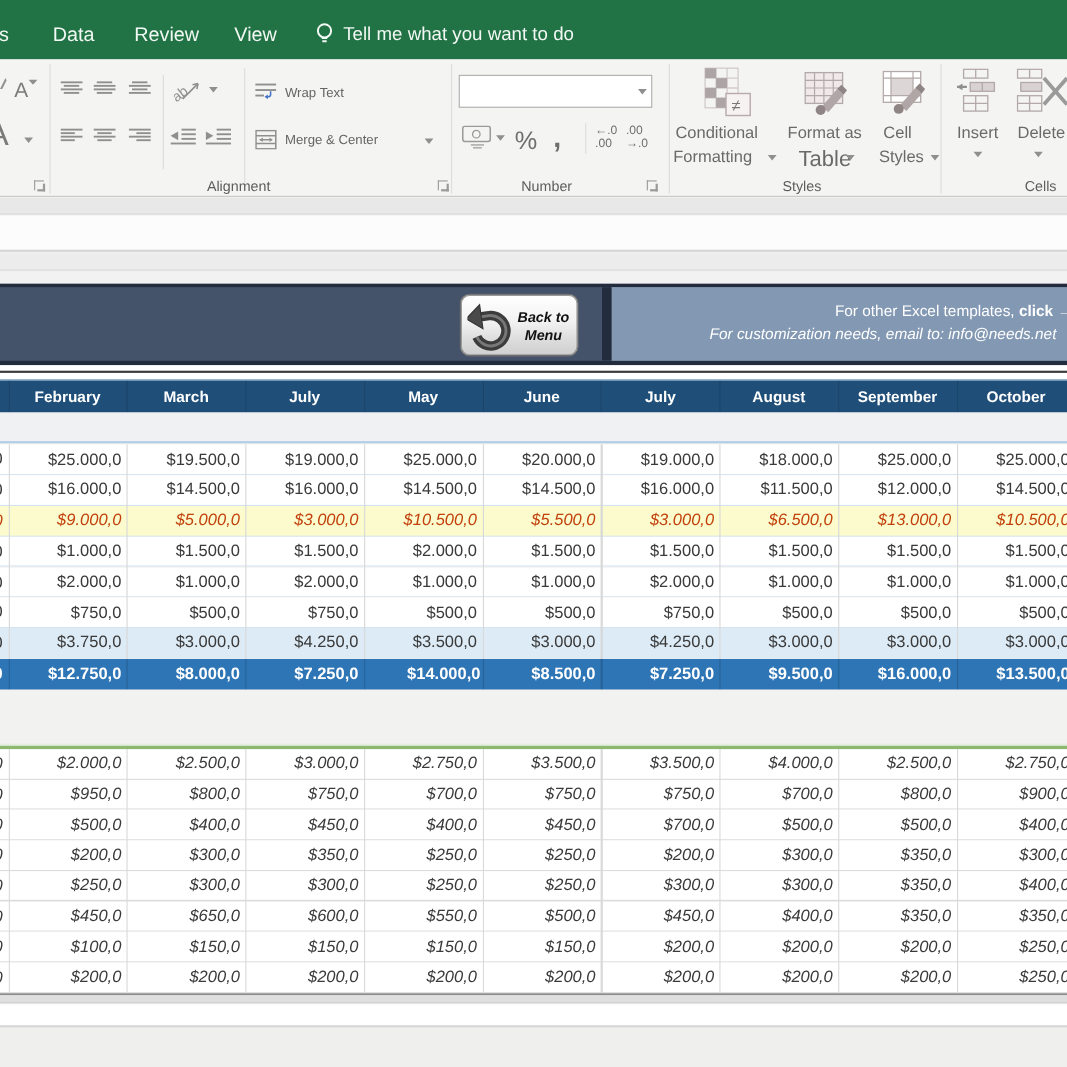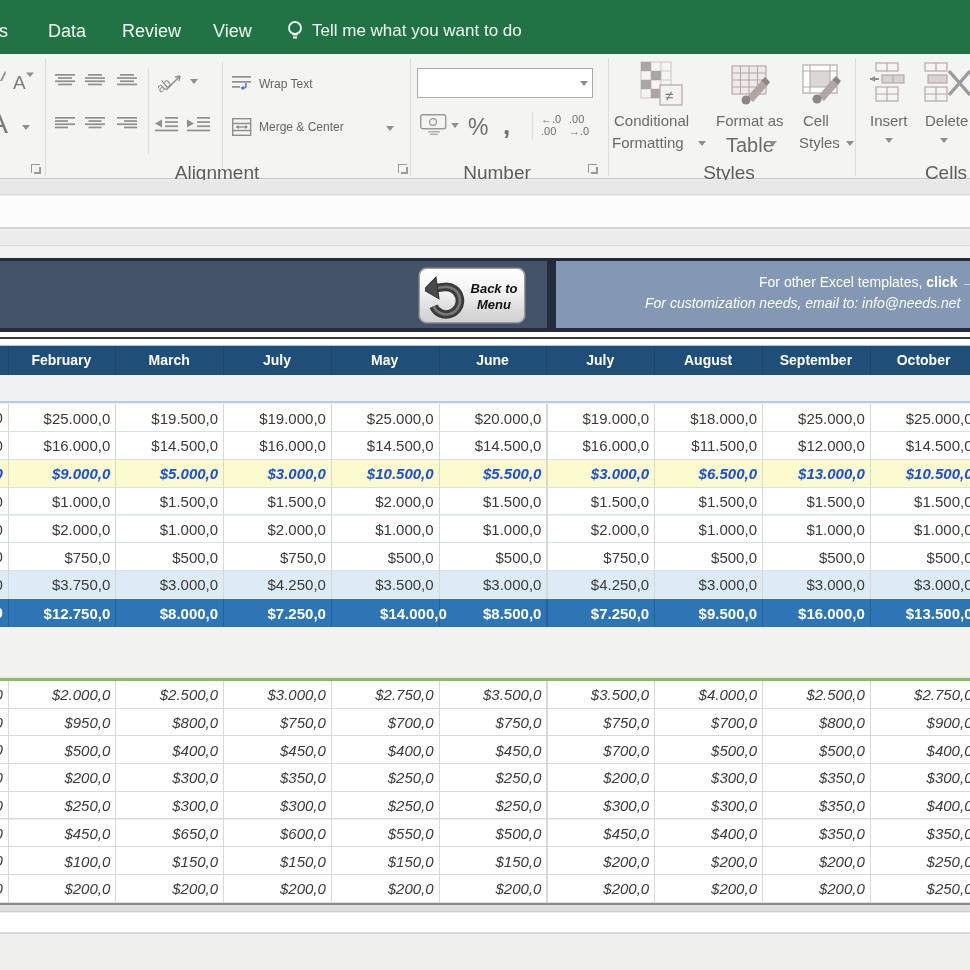--- a/index.html
+++ b/index.html
@@ -4,37 +4,37 @@
 *{margin:0;padding:0;box-sizing:border-box}
 html,body{width:970px;height:970px;overflow:hidden}
 body{font-family:"Liberation Sans",sans-serif;position:relative;background:#efefee}
 .abs{position:absolute}
 
 #titlebar{position:absolute;left:0;top:0;width:970px;height:54px;background:#21734b;background:#217346}
 .tab{position:absolute;top:0;height:54px;line-height:62px;color:#f2f8f3;font-size:18px}
 
 #ribbon{position:absolute;left:0;top:54px;width:970px;height:125px;background:#f4f4f3;border-bottom:1px solid #c6c6c6}
 .vsep{position:absolute;top:4px;height:118px;width:1px;background:#dddcdb}
-.glabel{position:absolute;top:108px;font-size:19px;color:#5d5d5d;width:200px;text-align:center}
+.glabel{position:absolute;top:108px;font-size:13px;color:#5d5d5d;width:200px;text-align:center}
 .rtext{position:absolute;font-size:12px;color:#656565;white-space:nowrap}
 .launch{position:absolute;width:9px;height:9px;border-left:1px solid #9a9a9a;border-top:1px solid #9a9a9a}
 .launch:after{content:"";position:absolute;right:-1px;bottom:-1px;width:5px;height:5px;border-right:2px solid #9a9a9a;border-bottom:2px solid #9a9a9a}
 .dda{position:absolute;width:0;height:0;border-left:4px solid transparent;border-right:4px solid transparent;border-top:5px solid #8f8f8f}
 
 
 #banner{position:absolute;left:0;top:258px;width:970px;height:74px;background:#44536a;border-top:3px solid #232c3c;border-bottom:4px solid #232c3c}
 #bpanel{position:absolute;left:547px;top:0;width:423px;height:67px;background:#8398b2;border-left:9px solid #232c3c}
 #btn{position:absolute;left:418px;top:6px;width:108px;height:57px;border-radius:9px;background:linear-gradient(180deg,#ffffff 0%,#f2f2f2 45%,#dcdcdc 75%,#cfcfcf 100%);box-shadow:inset 0 0 0 1px #9a9a9a, inset 0 2px 2px #fff;border:1px solid #6f6f6f}
 .btxt{font-style:italic;font-weight:bold;color:#111;font-size:13px;line-height:15.5px;position:absolute;left:44px;top:13px;text-align:center;width:62px}
 .ptxt{position:absolute;white-space:nowrap;color:#fff;font-size:14px}
 
 .row{position:absolute;left:0;width:970px}
 .c{position:absolute;width:107.8px;text-align:right;padding-right:5px;font-size:15px;color:#3a3a3a;top:50%;transform:translateY(-50%)}
 .sl{position:absolute;left:0;width:7.5px;height:100%;overflow:hidden;font-size:15px;color:#3a3a3a;text-indent:-5.5px;line-height:27.8px}
-.by{font-weight:bold;font-style:italic;color:#1d4ed8}
+.by{font-weight:normal;font-style:italic;color:#c2410c}
 .bw{font-weight:bold;color:#fff}
 .it{font-style:italic}
 .t1g{border-bottom:1.6px solid #d5e3f0}
 .t2g{border-bottom:1.5px solid #d9d9d9}
 .vl{position:absolute;width:1.2px;background:#d8d8d8}
 .vl.g2{background:#d9d9d9}
 #hdrrow .hc{position:absolute;width:107.8px;text-align:center;color:#fff;font-weight:bold;font-size:14px;top:50%;transform:translateY(-50%)}
 </style></head>
 <body>
 
@@ -389,21 +389,21 @@
     <span class="c " style="left:546.4px">$4.250,0</span>
     <span class="c " style="left:654.2px">$3.000,0</span>
     <span class="c " style="left:762.0px">$3.000,0</span>
     <span class="c " style="left:869.7px">$3.000,0</span>
   </div>
 <div class="row t1gd" style="top:598.9px;height:27.8px;background:#2e75b5">
     <span class="sl bw">0</span>
     <span class="c bw" style="left:7.5px">$12.750,0</span>
     <span class="c bw" style="left:115.3px">$8.000,0</span>
     <span class="c bw" style="left:223.1px">$7.250,0</span>
-    <span class="c bw" style="left:344px">$14.000,0</span>
+    <span class="c bw" style="left:334px">$14.000,0</span>
     <span class="c bw" style="left:438.6px">$8.500,0</span>
     <span class="c bw" style="left:546.4px">$7.250,0</span>
     <span class="c bw" style="left:654.2px">$9.500,0</span>
     <span class="c bw" style="left:762.0px">$16.000,0</span>
     <span class="c bw" style="left:869.7px">$13.500,0</span>
   </div>
 <div class="row t2g" style="top:681.0px;height:27.7px;background:#fff">
     <span class="sl it">0</span>
     <span class="c it" style="left:7.5px">$2.000,0</span>
     <span class="c it" style="left:115.3px">$2.500,0</span>

